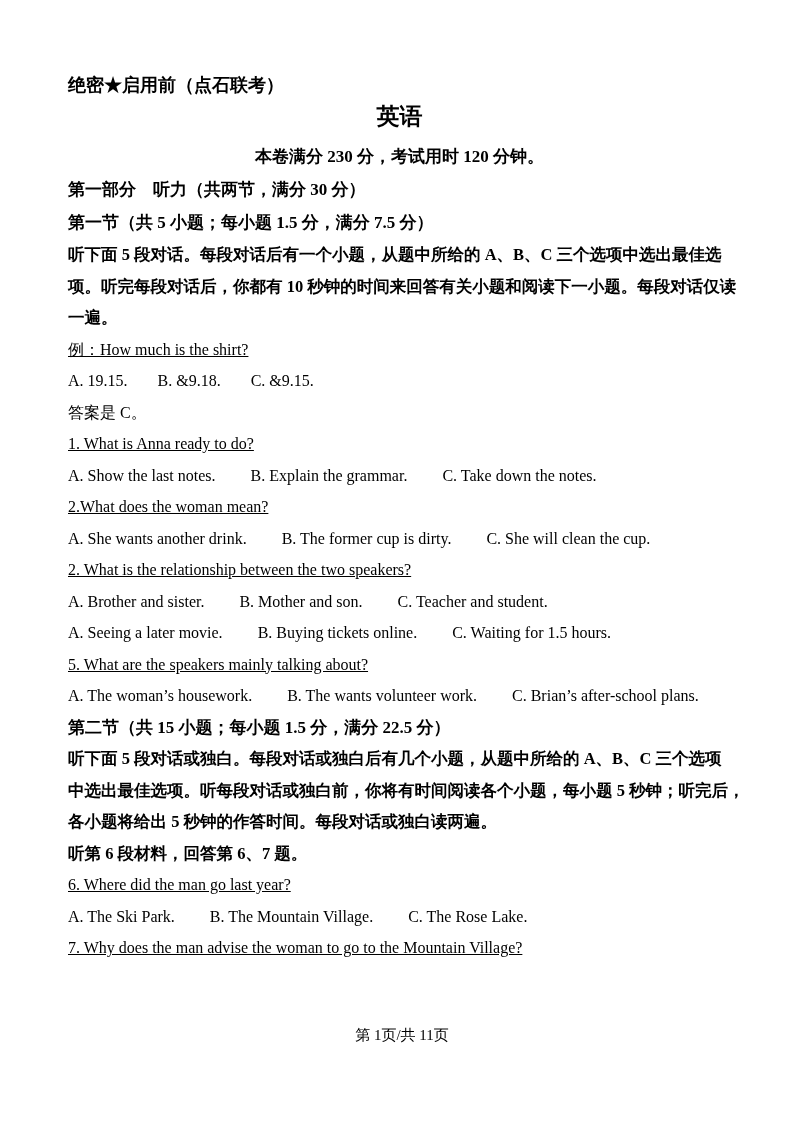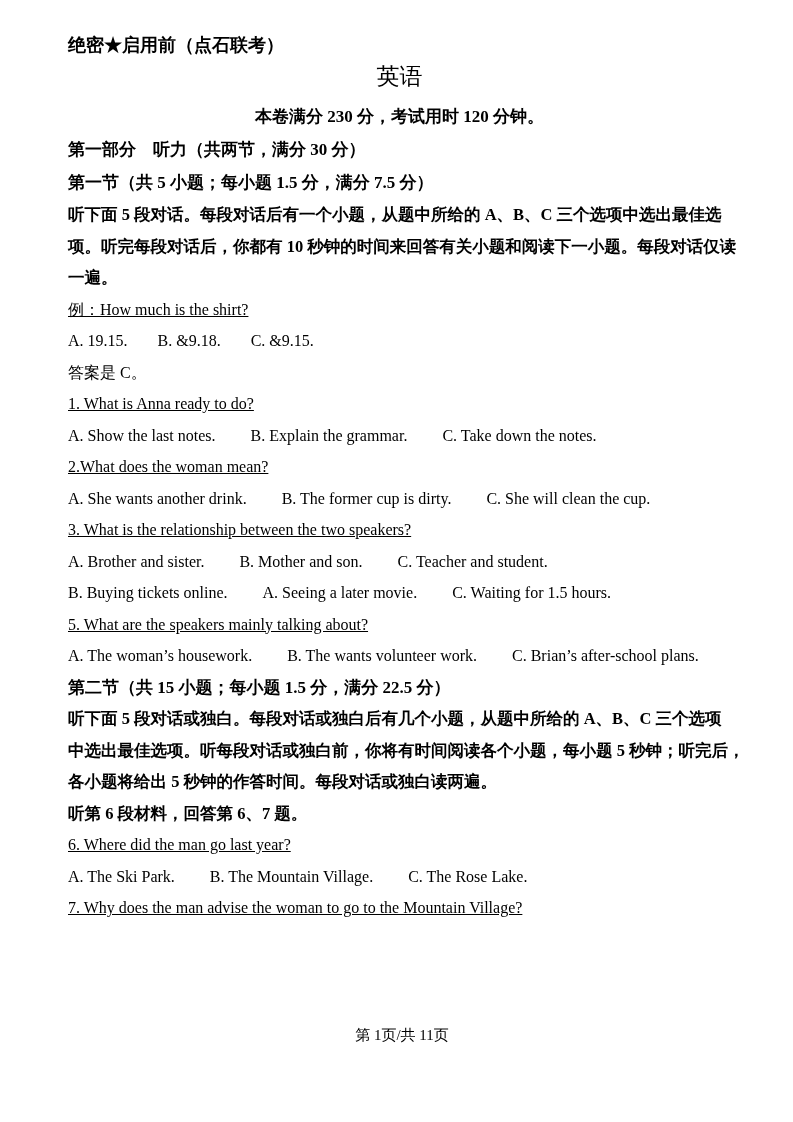--- a/index.html
+++ b/index.html
@@ -4,32 +4,32 @@
 <style>
   * { margin: 0; padding: 0; box-sizing: border-box; }
   html, body { background: #ffffff; }
   body { width: 793px; height: 1122px; overflow: hidden; }
   .page {
     position: relative;
     width: 793px; height: 854px;
     background: #ffffff;
     color: #000000;
     font-family: "Liberation Serif", "DejaVu Serif", serif;
-    padding: 33px 62px 0 68px;
+    padding: 73px 62px 0 68px;
   }
   .security {
     font-size: 18px; line-height: 24px; font-weight: bold;
     white-space: nowrap;
   }
   .title {
     font-size: 23px; line-height: 40px; font-weight: bold;
     text-align: center; margin-top: 6px; white-space: nowrap;
   }
   .subject {
-    font-size: 23px; line-height: 40px; font-weight: normal;
+    font-size: 23px; line-height: 40px; font-weight: bold;
     text-align: center; white-space: nowrap;
   }
   .exam-info {
     font-size: 17px; line-height: 32px; font-weight: bold;
     text-align: center; margin-top: 4px; white-space: nowrap;
   }
   .heading {
     font-size: 17px; line-height: 33px; font-weight: bold;
     white-space: nowrap;
   }
@@ -90,30 +90,30 @@
     <span>C. Take down the notes.</span>
   </div>
 
   <div class="en-line">2.What does the woman mean?</div>
   <div class="opts">
     <span>A. She wants another drink.</span>
     <span>B. The former cup is dirty.</span>
     <span>C. She will clean the cup.</span>
   </div>
 
-  <div class="en-line">3. What is the relationship between the two speakers?</div>
+  <div class="en-line">2. What is the relationship between the two speakers?</div>
   <div class="opts">
     <span>A. Brother and sister.</span>
     <span>B. Mother and son.</span>
     <span>C. Teacher and student.</span>
   </div>
 
   <div class="opts">
+    <span>A. Seeing a later movie.</span>
     <span>B. Buying tickets online.</span>
-    <span>A. Seeing a later movie.</span>
     <span>C. Waiting for 1.5 hours.</span>
   </div>
 
   <div class="en-line">5. What are the speakers mainly talking about?</div>
   <div class="opts">
     <span>A. The woman’s housework.</span>
     <span>B. The wants volunteer work.</span>
     <span>C. Brian’s after-school plans.</span>
   </div>
 

